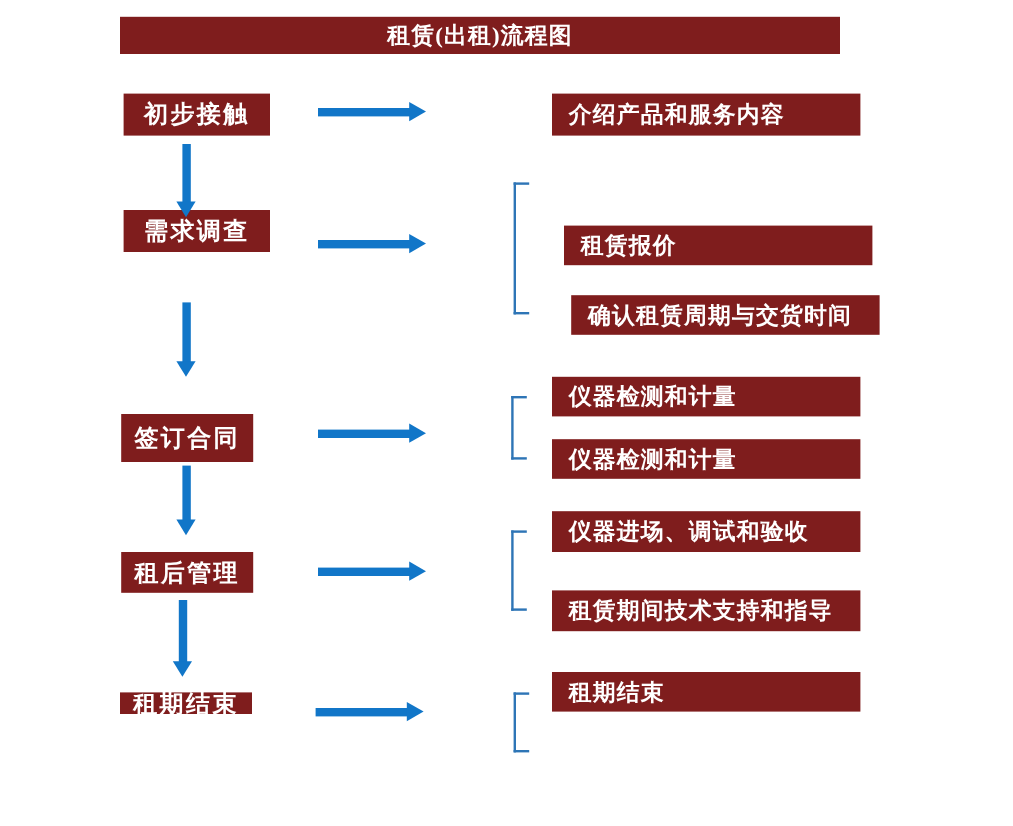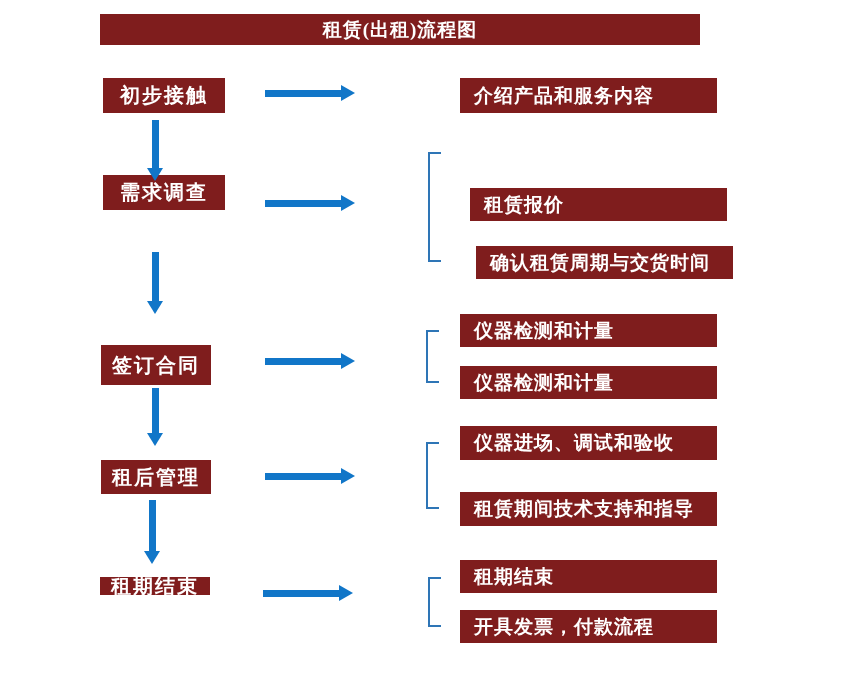--- a/index.html
+++ b/index.html
@@ -129,15 +129,14 @@
   <div class="bluebox rbox" style="top:188px;margin-left:10px;">租赁报价</div>
   <div class="bluebox rbox" style="top:246px;margin-left:16px;">确认租赁周期与交货时间</div>
 
   <div class="bluebox rbox" style="top:314px;">仪器检测和计量</div>
   <div class="bluebox rbox" style="top:366px;">仪器检测和计量</div>
 
   <div class="bluebox rbox" style="top:426px;height:34px;">仪器进场、调试和验收</div>
   <div class="bluebox rbox" style="top:492px;height:34px;">租赁期间技术支持和指导</div>
 
   <div class="bluebox rbox" style="top:560px;">租期结束</div>
-  <div class="bluebox rbox" style="top:610px;">开具发票，付款流程</div>
 
 </div>
 
 </body></html>

